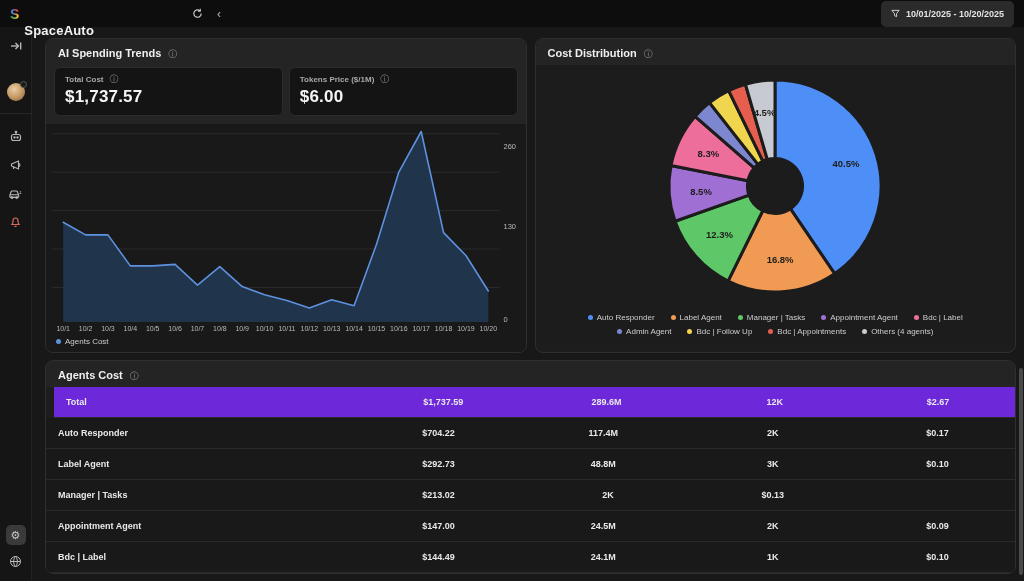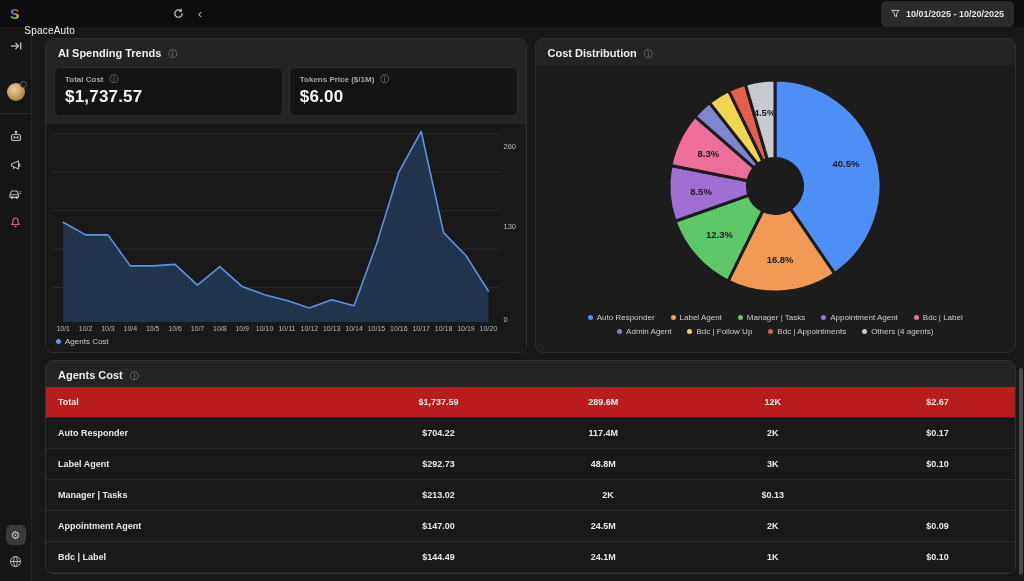--- a/index.html
+++ b/index.html
@@ -6,21 +6,21 @@
   html,body { width:1024px; height:581px; overflow:hidden; background:#181818;
               font-family:"Liberation Sans", sans-serif; color:#e6e6e6; }
 
   
   .topbar { position:fixed; top:0; left:0; width:1024px; height:27px; background:#0d0d0d;
             display:flex; align-items:center; z-index:10; }
   .brand { display:flex; align-items:center; gap:5px; padding-left:10px; }
   .logo-s { font-weight:bold; font-size:14px; line-height:14px;
             background:conic-gradient(from 40deg,#e4483d,#f5c33b,#3faa58,#4286f5,#e4483d);
             -webkit-background-clip:text; background-clip:text; color:transparent; }
-  .brand-name { font-size:10px; font-weight:normal; color:#f2f2f2; letter-spacing:.2px;margin-top:34px; }
+  .brand-name { font-size:13px; font-weight:bold; color:#f2f2f2; letter-spacing:.2px;margin-top:34px; }
   .tb-btn { background:none; border:none; color:#c9c9c9; cursor:pointer; display:flex;
             align-items:center; justify-content:center; height:18px; }
   .refresh { margin-left:98px; }
   .backchev { margin-left:14px; font-size:12px; color:#b5b5b5; }
   .spacer { flex:1; }
   .date-btn { display:flex; align-items:center; gap:6px; background:#2b2b2b; border:none;
               border-radius:5px; color:#e3e3e3; font-size:9px; font-weight:bold;
               padding:8px 10px; margin-right:10px; cursor:pointer; }
 
   
@@ -73,21 +73,21 @@
   .pie-zone svg { display:block; }
   .pie-legend { display:flex; flex-wrap:wrap; justify-content:center; column-gap:16px; row-gap:5px;
                 margin-top:10px; max-width:92%; }
   .lg-item { display:inline-flex; align-items:center; gap:4px; cursor:pointer; }
 
   
   .table-card { margin-top:7px; }
   .t-head { display:flex; background:#2a2a2a; border-bottom:1px solid #343434; }
   .th { font-size:9px; font-weight:bold; color:#cdcdcd; padding:7px 0; }
   .tr { display:flex; background:#191919; border-bottom:1px solid #2a2a2a; }
-  .tr.total { background:#b91c1c; }
+  .tr.total { background:#6d28d9;margin-left:8px; }
   .td { font-size:9px; font-weight:bold; color:#e9e9e9; padding:10px 0; }
   .col-agent { width:32%; text-align:left; padding-left:12px; }
   .col-cost  { width:17%; text-align:center; }
   .col-tokens{ width:17%; text-align:center; }
   .col-exec  { width:18%; text-align:center; }
   .col-avg   { width:16%; text-align:center; }
 
   .scroll-thumb { position:fixed; right:1px; top:368px; width:4px; height:207px;
                   background:#4a4a4a; border-radius:2px; cursor:pointer; z-index:20; }
 </style>

